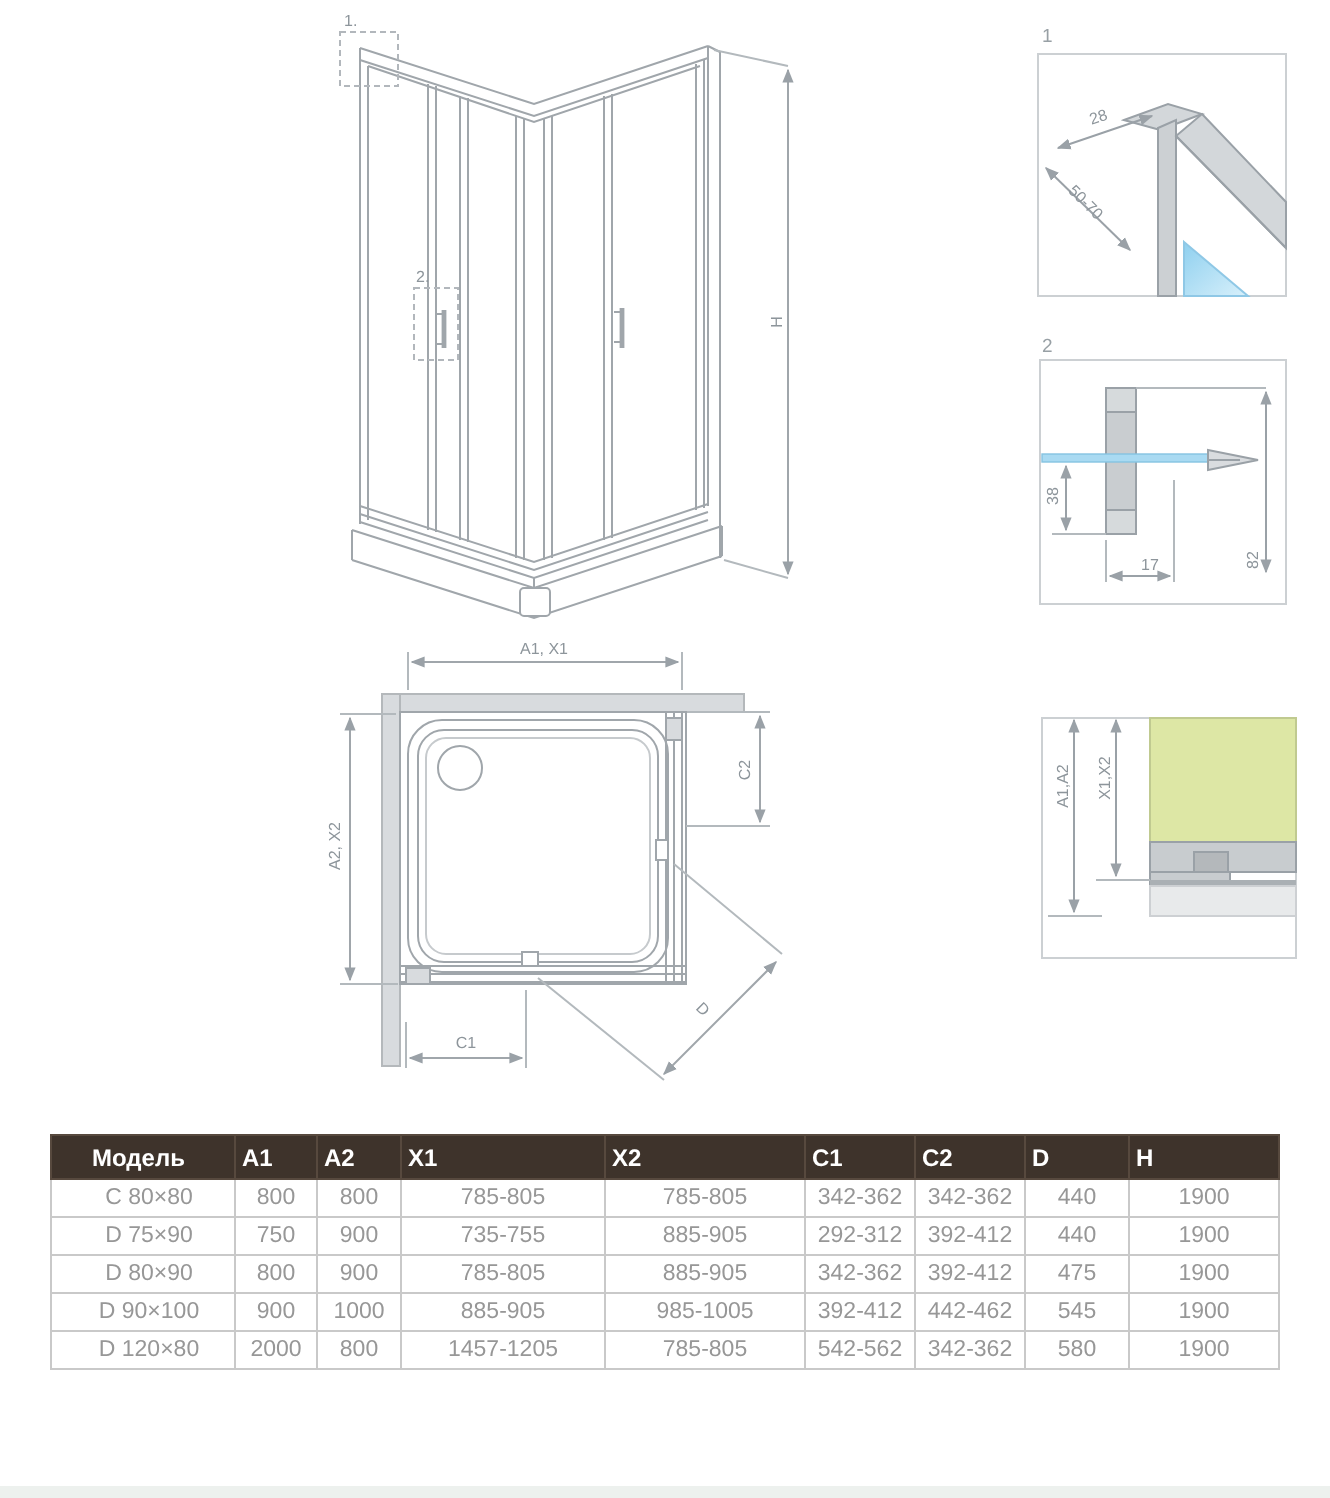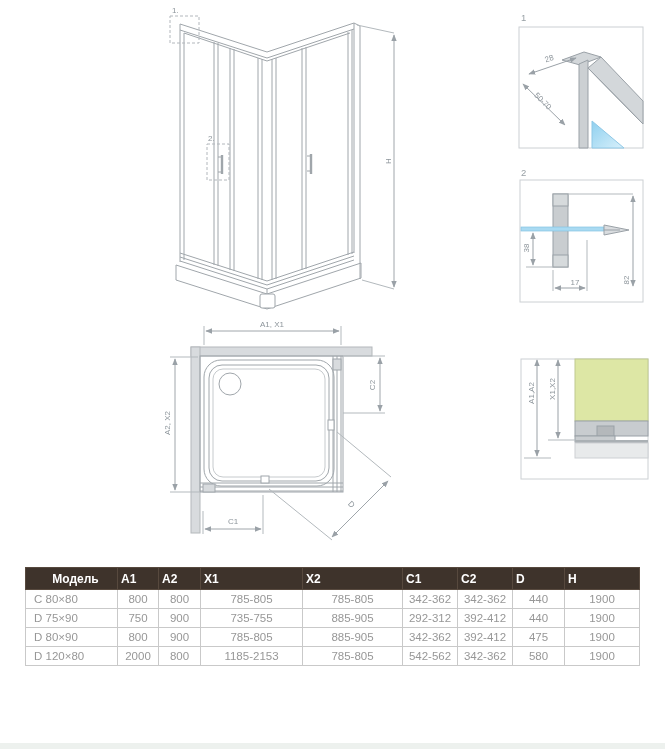--- a/index.html
+++ b/index.html
@@ -3,23 +3,23 @@
 <meta charset="utf-8">
 <style>
   html,body{margin:0;padding:0;background:#fff;}
   body{width:665px;height:749px;position:relative;font-family:"Liberation Sans",sans-serif;}
   .stage{position:absolute;left:0;top:0;width:665px;height:749px;background:#fff;overflow:hidden;}
   svg.drawings{position:absolute;left:0;top:0;display:block;}
   svg text{font-family:"Liberation Sans",sans-serif;fill:#8d959b;font-size:8px;}
   svg text.detnum{font-size:9.5px;fill:#98a0a5;}
   .spec-table{position:absolute;left:25px;top:567px;width:614px;border-collapse:collapse;table-layout:fixed;border:1px solid #a2a2a2;}
   .spec-table th{background:#3e332b;color:#ffffff;font-size:12px;font-weight:bold;height:21px;border:1px solid #57493e;padding:0 3px;text-align:left;}
-  .spec-table th.model{text-align:center;padding-left:11px;}
+  .spec-table th.model{text-align:left;padding-left:20px;}
   .spec-table td{background:#ffffff;border:1px solid #c9c9c9;color:#979797;font-size:11.5px;text-align:center;height:18px;padding:0 2px;white-space:nowrap;}
-  .spec-table td.model{text-align:left;padding-left:8px;}
+  .spec-table td.model{text-align:center;padding-left:8px;}
   .bottom-strip{position:absolute;left:0;top:743px;width:665px;height:6px;background:#edf1ee;}
 </style>
 </head>
 <body>
 
 <div class="stage">
 
 <svg class="drawings" width="665" height="565" viewBox="0 0 665 565">
   <defs>
     <marker id="arr" viewBox="0 0 10 10" refX="9" refY="5" markerWidth="7" markerHeight="7" orient="auto-start-reverse">
@@ -261,24 +261,35 @@
       <td>800</td>
       <td>900</td>
       <td>785-805</td>
       <td>885-905</td>
       <td>342-362</td>
       <td>392-412</td>
       <td>475</td>
       <td>1900</td>
     </tr>
     <tr>
+      <td class="model">D 90×100</td>
+      <td>900</td>
+      <td>1000</td>
+      <td>885-905</td>
+      <td>985-1005</td>
+      <td>392-412</td>
+      <td>442-462</td>
+      <td>545</td>
+      <td>1900</td>
+    </tr>
+    <tr>
       <td class="model">D 120×80</td>
       <td>2000</td>
       <td>800</td>
-      <td>1185-2153</td>
+      <td>1457-1205</td>
       <td>785-805</td>
       <td>542-562</td>
       <td>342-362</td>
       <td>580</td>
       <td>1900</td>
     </tr>
   </tbody>
 </table>
 
 <div class="bottom-strip"></div>

